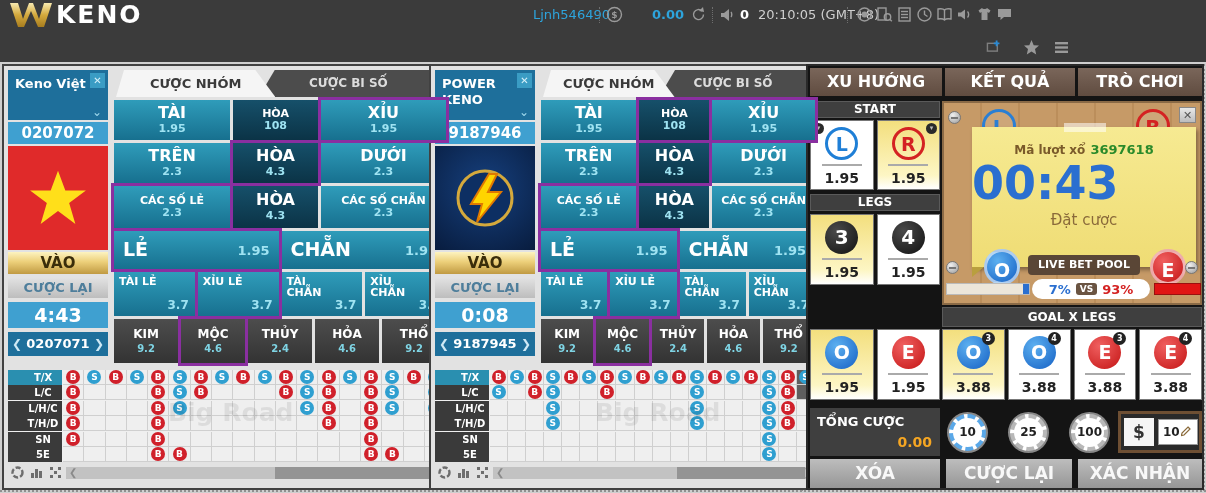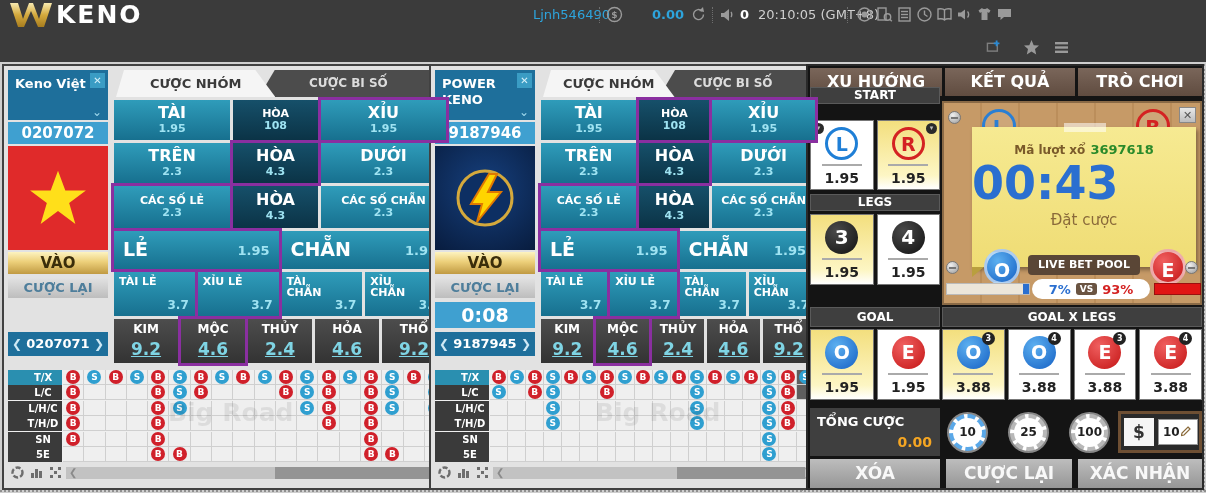--- a/index.html
+++ b/index.html
@@ -67,21 +67,21 @@
 .bcell.sel { outline:3px solid #8a2fa0; z-index:1; }
 .blbl { color:#fff; font-weight:bold; font-size:16px; line-height:1.02; text-align:center; }
 .bodds { color:#9fe3f2; font-weight:bold; font-size:11px; }
 .bcell.sm .blbl { font-size:11px; }
 .r3 .bcell { flex-direction:row; justify-content:space-between; padding:4px 9px; }
 .r3 .blbl { font-size:19px; } .r3 .bodds { font-size:13px; }
 .r4 .bcell { align-items:flex-start; justify-content:flex-start; padding:4px 5px; }
 .r4 .blbl { font-size:11px; text-align:left; width:44px; }
 .r4 .bodds { position:absolute; right:6px; bottom:4px; font-size:12px; }
 .r5 .bcell { background:linear-gradient(#4d4d4d,#333); }
-.r5 .blbl { font-size:12px; } .r5 .bodds { font-size:17px; color:#7fd4e4; margin-top:3px;text-decoration:underline; }
+.r5 .blbl { font-size:12px; } .r5 .bodds { font-size:10px; color:#7fd4e4; margin-top:3px; }
 
 
 .road { position:absolute; left:4px; top:304px; right:4px; height:92px; background:#efefef; }
 .rrow { display:flex; height:15px; margin-bottom:0.4px; }
 .rlab { position:relative; width:54px; background:#3a3a3a; color:#fff; font-size:10px; font-weight:bold; text-align:center; line-height:15px; flex:none; margin-right:1px;padding-left:16px; }
 .rrow:first-child .rlab { background:#2a8fb0; }
 .collapse { position:absolute; right:-7px; top:3px; color:#333; font-size:8px; }
 .rcell2 { flex:1; border-right:1px solid #cfcfcf; border-bottom:1px solid #cfcfcf; position:relative; background:#efefef; }
 .rcell2.hl { background:#5f5f5f; }
 .dot { position:absolute; left:50%; top:50%; width:14px; height:14px; margin:-7px 0 0 -7px; border-radius:50%; color:#fff; font-size:9px; font-weight:bold; text-align:center; line-height:14px; }
@@ -292,20 +292,21 @@
       <div class="gchev">⌄</div>
     </div>
     <div class="game-num">0207072</div>
     <div class="game-img" style="background:#e02a2a;">
       <svg width="62" height="62" viewBox="0 0 100 100">
           <polygon points="50,6 61.8,38 95,38 68,58 78,92 50,71 22,92 32,58 5,38 38.2,38" fill="#ffdf1a"></polygon>
         </svg>
     </div>
     <div class="btn-vao">VÀO</div>
     <div class="btn-rebet">CƯỢC LẠI</div>
+    <div class="timer">4:43</div>
     <div class="nav">
       <span class="arr al">❮</span>
       <span class="num">0207071</span>
       <span class="arr ar">❯</span>
     </div>
     <div class="btabs">
       <div class="btab active">CƯỢC NHÓM</div>
       <div class="btab idle">CƯỢC BI SỐ</div>
     </div>
     <div class="betgrid">
@@ -989,21 +990,21 @@
           <div class="scrollthumb" style="left: 57%; width: 40%;"></div>
         </div>
       </div>
   </div>
 
   <div id="panelR" class="panel">
     <div class="rtab" style="left:137px; width:130px;">KẾT QUẢ</div>
     <div class="rtab" style="left:2px; width:132px;">XU HƯỚNG</div>
     <div class="rtab" style="left:270px; width:124px;">TRÒ CHƠI</div>
 
-    <div class="rhdr" style="left:2px; top:21px; width:130px; height:17px; line-height:15px;">START</div>
+    <div class="rhdr" style="left:2px; top:35px; width:130px; height:17px; line-height:15px;">START</div>
     <div class="rcells" id="cells-start" style="left:2px; top:54px; width:130px; height:70px;">
         <div class="rcell">
           <span class="pin pl">▾</span>
           <div class="sym outline-blue">L</div>
           <div class="uline"></div>
           <div class="rodds">1.95</div>
         </div>
         <div class="rcell sel">
           <span class="pin pr">▾</span>
           <div class="sym outline-red">R</div>
@@ -1017,21 +1018,20 @@
           <div class="sym solid-black">3</div>
           <div class="uline"></div>
           <div class="rodds">1.95</div>
         </div>
         <div class="rcell">
           <div class="sym solid-black">4</div>
           <div class="uline"></div>
           <div class="rodds">1.95</div>
         </div>
       </div>
-    <div class="rhdr" style="left:2px; top:241px; width:130px; height:20px; line-height:18px;">GOAL</div>
     <div class="rcells" id="cells-goal" style="left:2px; top:263px; width:130px; height:71px;">
         <div class="rcell sel">
           <div class="sym solid-blue">O</div>
           <div class="uline"></div>
           <div class="rodds">1.95</div>
         </div>
         <div class="rcell">
           <div class="sym solid-red">E</div>
           <div class="uline"></div>
           <div class="rodds">1.95</div>

